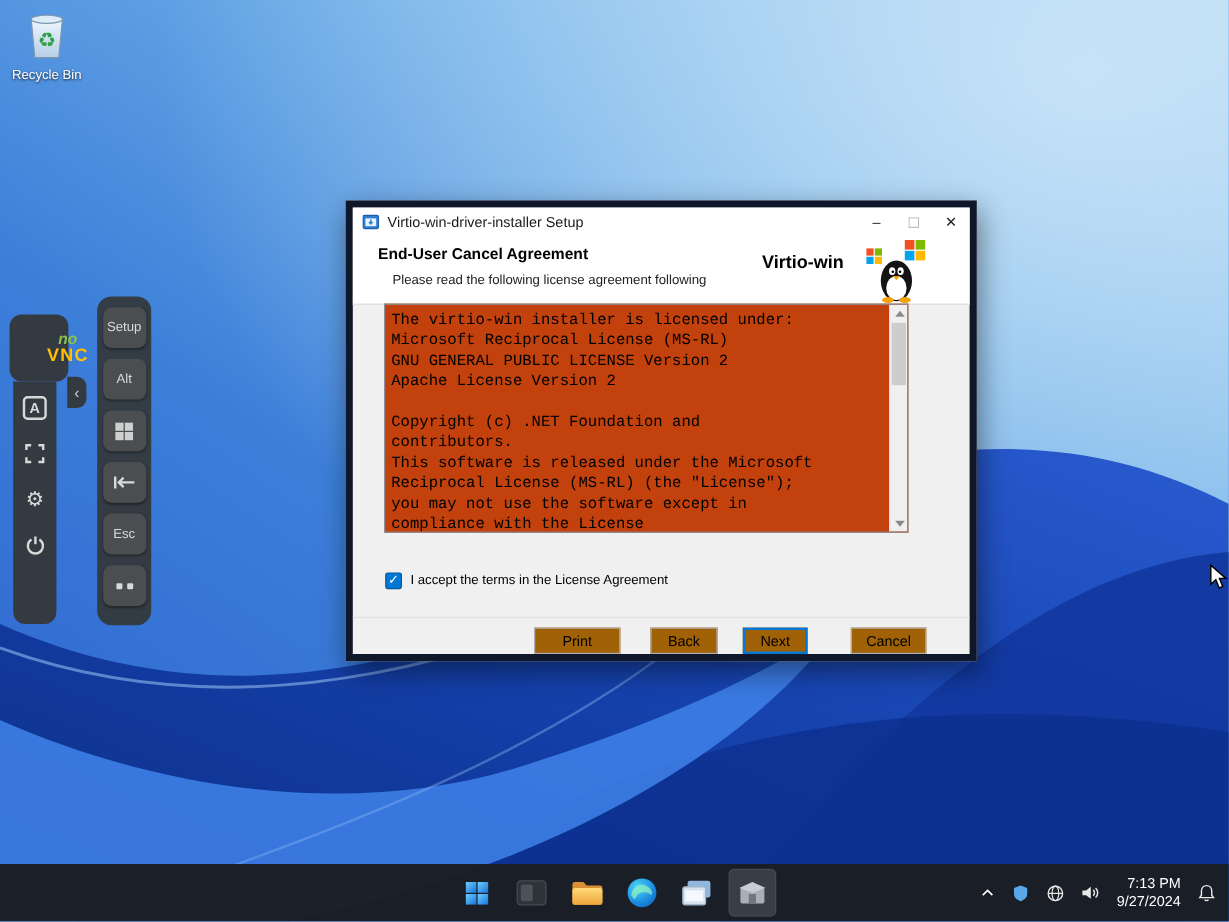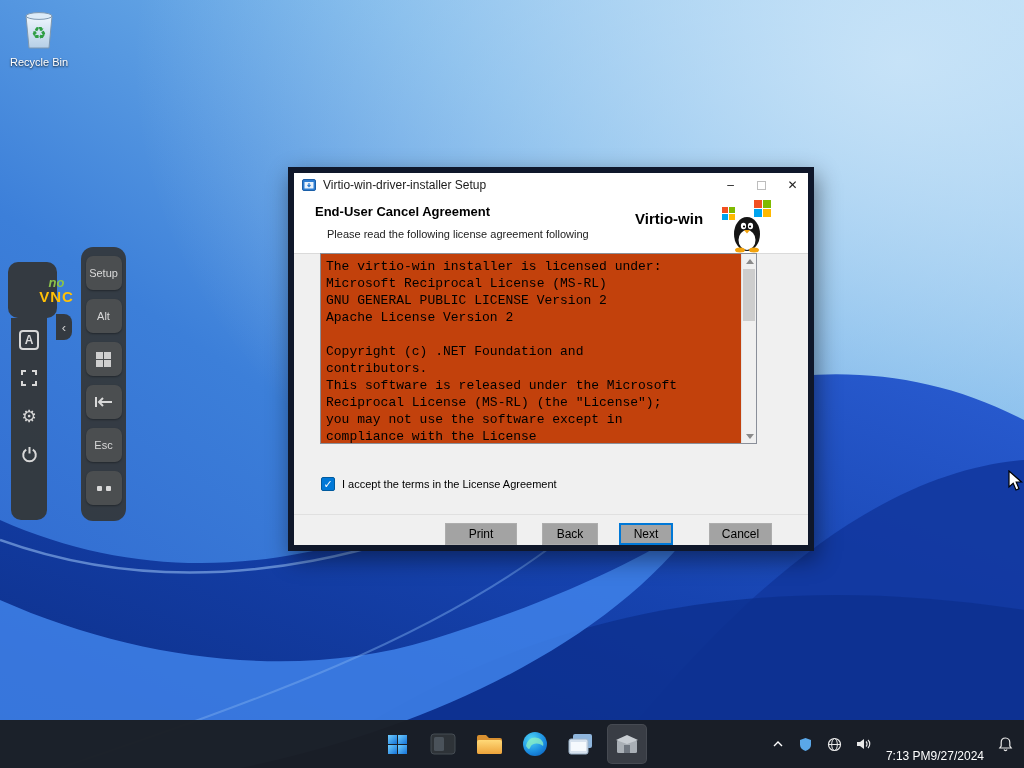--- a/index.html
+++ b/index.html
@@ -56,41 +56,41 @@
   .tri-up { width:0; height:0; border-left:4px solid transparent; border-right:4px solid transparent; border-bottom:5px solid #8a8a8a; }
   .tri-down { width:0; height:0; border-left:4px solid transparent; border-right:4px solid transparent; border-top:5px solid #8a8a8a; }
   .scroll-thumb { position:absolute; left:1px; right:1px; top:15px; height:52px; background:#cdcdcd; }
 
   .accept-row { position:absolute; left:27px; top:304px; display:flex; align-items:center; gap:7px; }
   .checkbox { width:14px; height:14px; background:#0078d7; border:1px solid #005a9e; border-radius:2px;
        color:#fff; font-size:11px; line-height:12px; text-align:center; cursor:pointer; }
   .accept-label { font-size:11px; color:#000; }
 
   .btn-sep { position:absolute; left:0; right:0; top:341px; height:1px; background:#e0e0e0; }
-  .dlg-btn { position:absolute; top:350px; height:22px; background:#a3a3a3; border:1px solid #adadad; font-size:12px;
+  .dlg-btn { position:absolute; top:350px; height:22px; background:#a16207; border:1px solid #adadad; font-size:12px;
        font-family:"Liberation Sans",sans-serif; color:#000; cursor:pointer; padding:0; }
   .btn-print { left:151px; width:72px; }
   .btn-back  { left:248px; width:56px; }
   .btn-next  { left:325px; width:54px; border:2px solid #0078d7; }
   .btn-cancel{ left:415px; width:63px; }
 
   
   .taskbar { position:absolute; left:0; right:0; bottom:0; height:48px; background:rgba(26,29,34,.96); }
   .tb-center { position:absolute; left:50%; top:0; height:100%; transform:translateX(-50%);
        display:flex; align-items:center; gap:6px; }
   .tb-icon { width:40px; height:40px; border-radius:5px; display:flex; align-items:center; justify-content:center; cursor:pointer; position:relative; }
   .tb-icon.active { background:rgba(255,255,255,.14); box-shadow:inset 0 0 0 1px rgba(255,255,255,.07); }
   .search-wrap { position:relative; }
   .search-input { width:214px; height:31px; border-radius:16px; background:#2f3338; border:1px solid #4b5055;
        color:#cdd1d6; font-size:13px; padding-left:34px; outline:none; font-family:"Liberation Sans",sans-serif; }
   .search-input::placeholder { color:#b9bec4; opacity:1; }
   .search-mag { position:absolute; left:11px; top:8px; }
   .tray { position:absolute; right:5px; top:0; height:100%; display:flex; align-items:center; gap:2px; }
   .tray-item { height:40px; display:flex; align-items:center; justify-content:center; padding:0 6px; border-radius:4px; cursor:pointer; }
-  .clock { display:flex; flex-direction:row; align-items:flex-end; color:#fff; font-size:12px; line-height:15px; }
+  .clock { display:flex; flex-direction:column; align-items:flex-end; color:#fff; font-size:12px; line-height:15px; }
 
   .cursor { position:absolute; left:1008px; top:470px; pointer-events:none; }
 </style>
 </head>
 <body>
 
 <div class="screen">
 
   <svg class="wallpaper" viewBox="0 0 1024 768" preserveAspectRatio="none">
     <defs>

